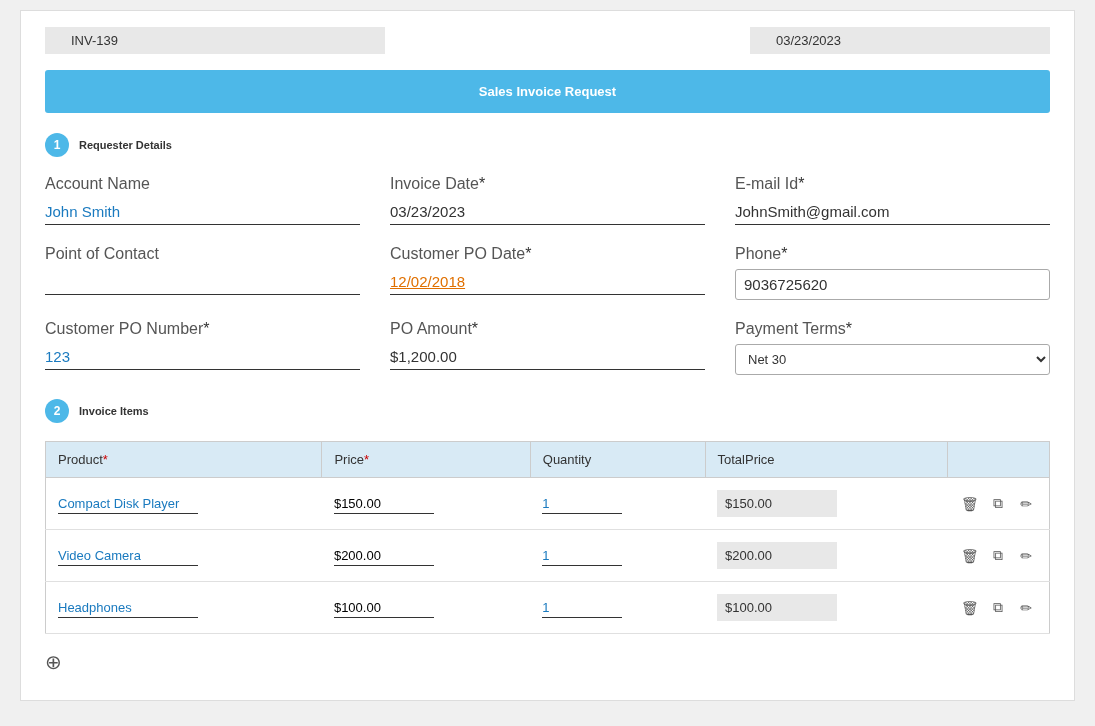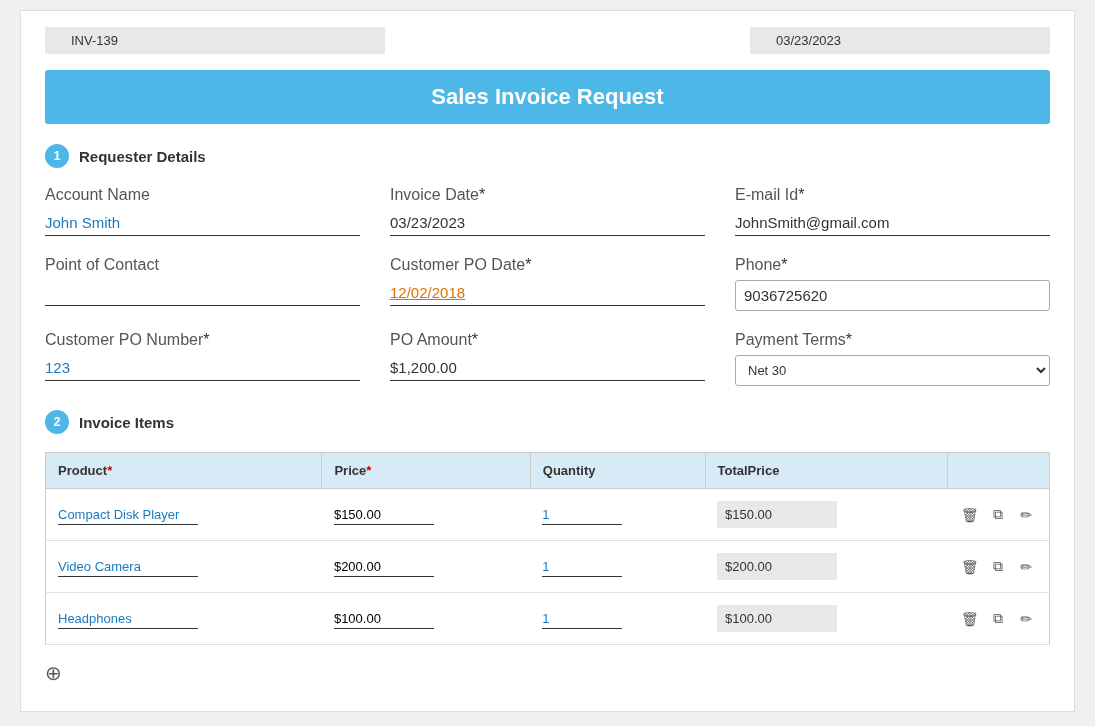--- a/index.html
+++ b/index.html
@@ -33,21 +33,21 @@
       outline: none;
     }
     .top-field-right {
       width: 300px;
       text-align: left;
     }
     .header-banner {
       background: #4db8e8;
       color: #fff;
       font-weight: bold;
-      font-size: 22px;
+      font-size: 13px;
       text-align: center;
       padding: 14px;
       border-radius: 3px;
       margin-bottom: 20px;
     }
     .section-header {
       display: flex;
       align-items: center;
       margin-bottom: 18px;
     }
@@ -59,21 +59,21 @@
       height: 24px;
       display: flex;
       align-items: center;
       justify-content: center;
       font-size: 12px;
       font-weight: bold;
       margin-right: 10px;
       flex-shrink: 0;
     }
     .section-title {
-      font-size: 15px;
+      font-size: 11px;
       font-weight: bold;
       color: #333;
     }
     .form-grid {
       display: grid;
       grid-template-columns: 1fr 1fr 1fr;
       gap: 20px 30px;
       margin-bottom: 24px;
     }
     .form-field {
@@ -131,21 +131,21 @@
       width: 100%;
       border-collapse: collapse;
       border: 1px solid #ccc;
     }
     .items-table thead tr {
       background: #d8eaf5;
     }
     .items-table th {
       padding: 10px 12px;
       font-size: 13px;
-      font-weight: bold;
+      font-weight: normal;
       color: #333;
       text-align: left;
       border: 1px solid #ccc;
     }
     .items-table td {
       padding: 12px 12px;
       font-size: 13px;
       border-bottom: 1px solid #e0e0e0;
       vertical-align: middle;
     }

